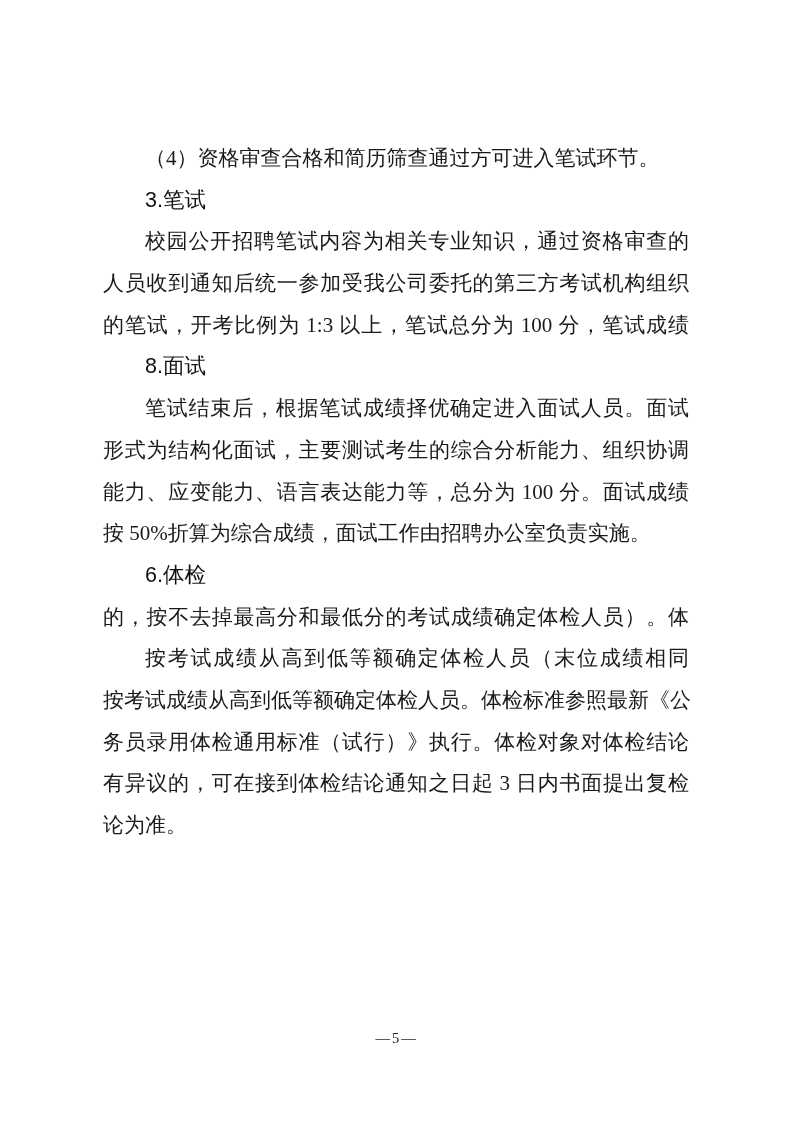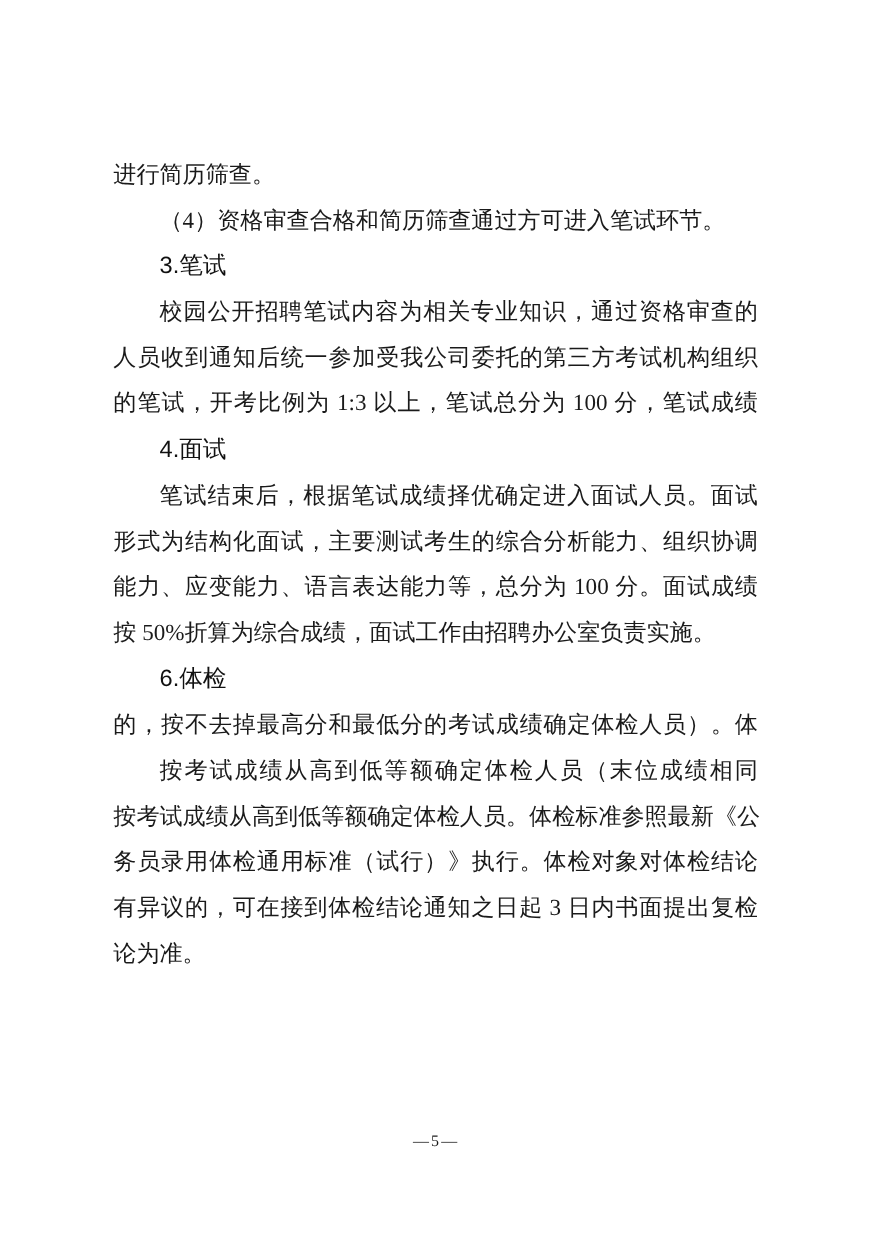--- a/index.html
+++ b/index.html
@@ -50,30 +50,29 @@
     letter-spacing: 2px;
     color: #1a1a1a;
   }
 </style>
 </head>
 <body>
 
 <div class="page">
   <div class="content">
 
-    <div class="line">进行简历筛查。</div>
 
     <div class="line indent">（4）资格审查合格和简历筛查通过方可进入笔试环节。</div>
 
     <div class="line heading">3.笔试</div>
     <div class="line indent just">校园公开招聘笔试内容为相关专业知识，通过资格审查的</div>
     <div class="line just">人员收到通知后统一参加受我公司委托的第三方考试机构组织</div>
     <div class="line just">的笔试，开考比例为 1:3 以上，笔试总分为 100 分，笔试成绩</div>
 
-    <div class="line heading">4.面试</div>
+    <div class="line heading">8.面试</div>
     <div class="line indent just">笔试结束后，根据笔试成绩择优确定进入面试人员。面试</div>
     <div class="line just">形式为结构化面试，主要测试考生的综合分析能力、组织协调</div>
     <div class="line just">能力、应变能力、语言表达能力等，总分为 100 分。面试成绩</div>
     <div class="line">按 50%折算为综合成绩，面试工作由招聘办公室负责实施。</div>
 
     <div class="line heading">6.体检</div>
     <div class="line just">的，按不去掉最高分和最低分的考试成绩确定体检人员）。体</div>
     <div class="line indent just">按考试成绩从高到低等额确定体检人员（末位成绩相同</div>
     <div class="line just">按考试成绩从高到低等额确定体检人员。体检标准参照最新《公</div>
     <div class="line just">务员录用体检通用标准（试行）》执行。体检对象对体检结论</div>

